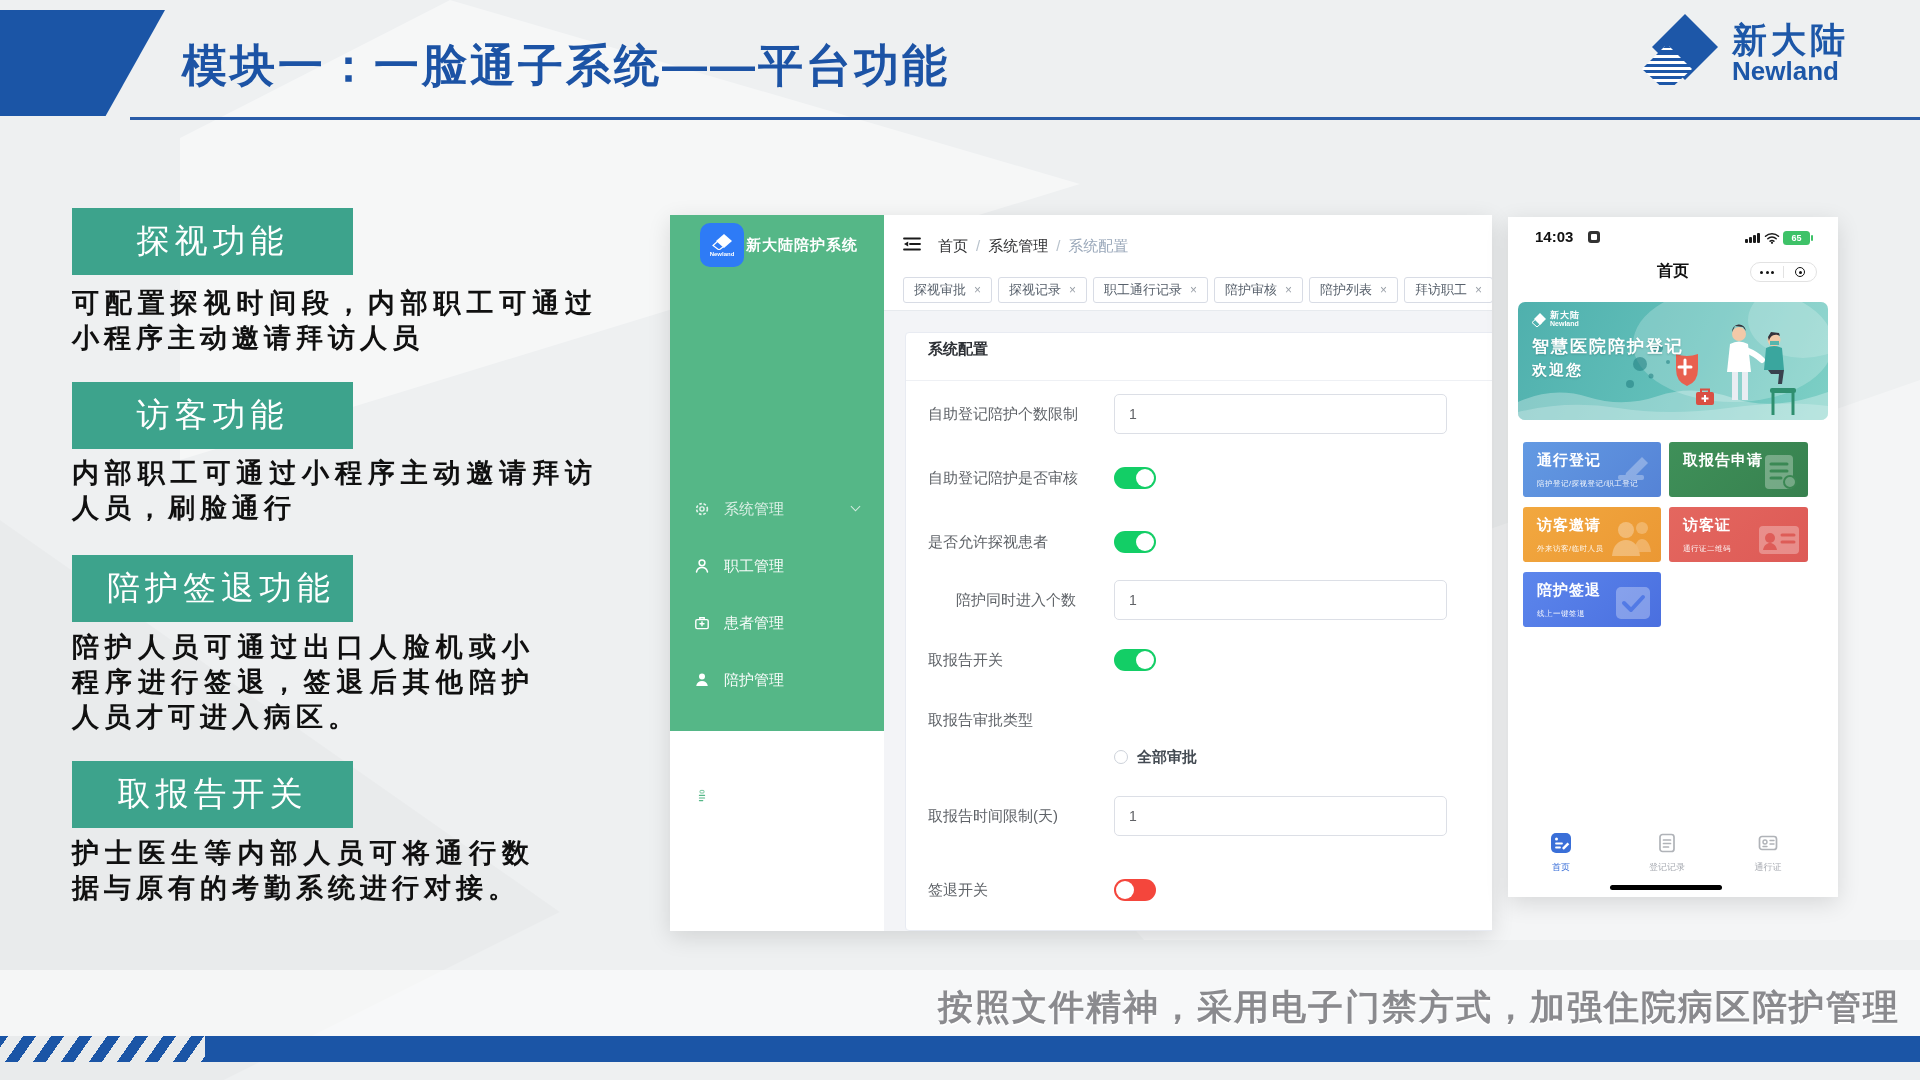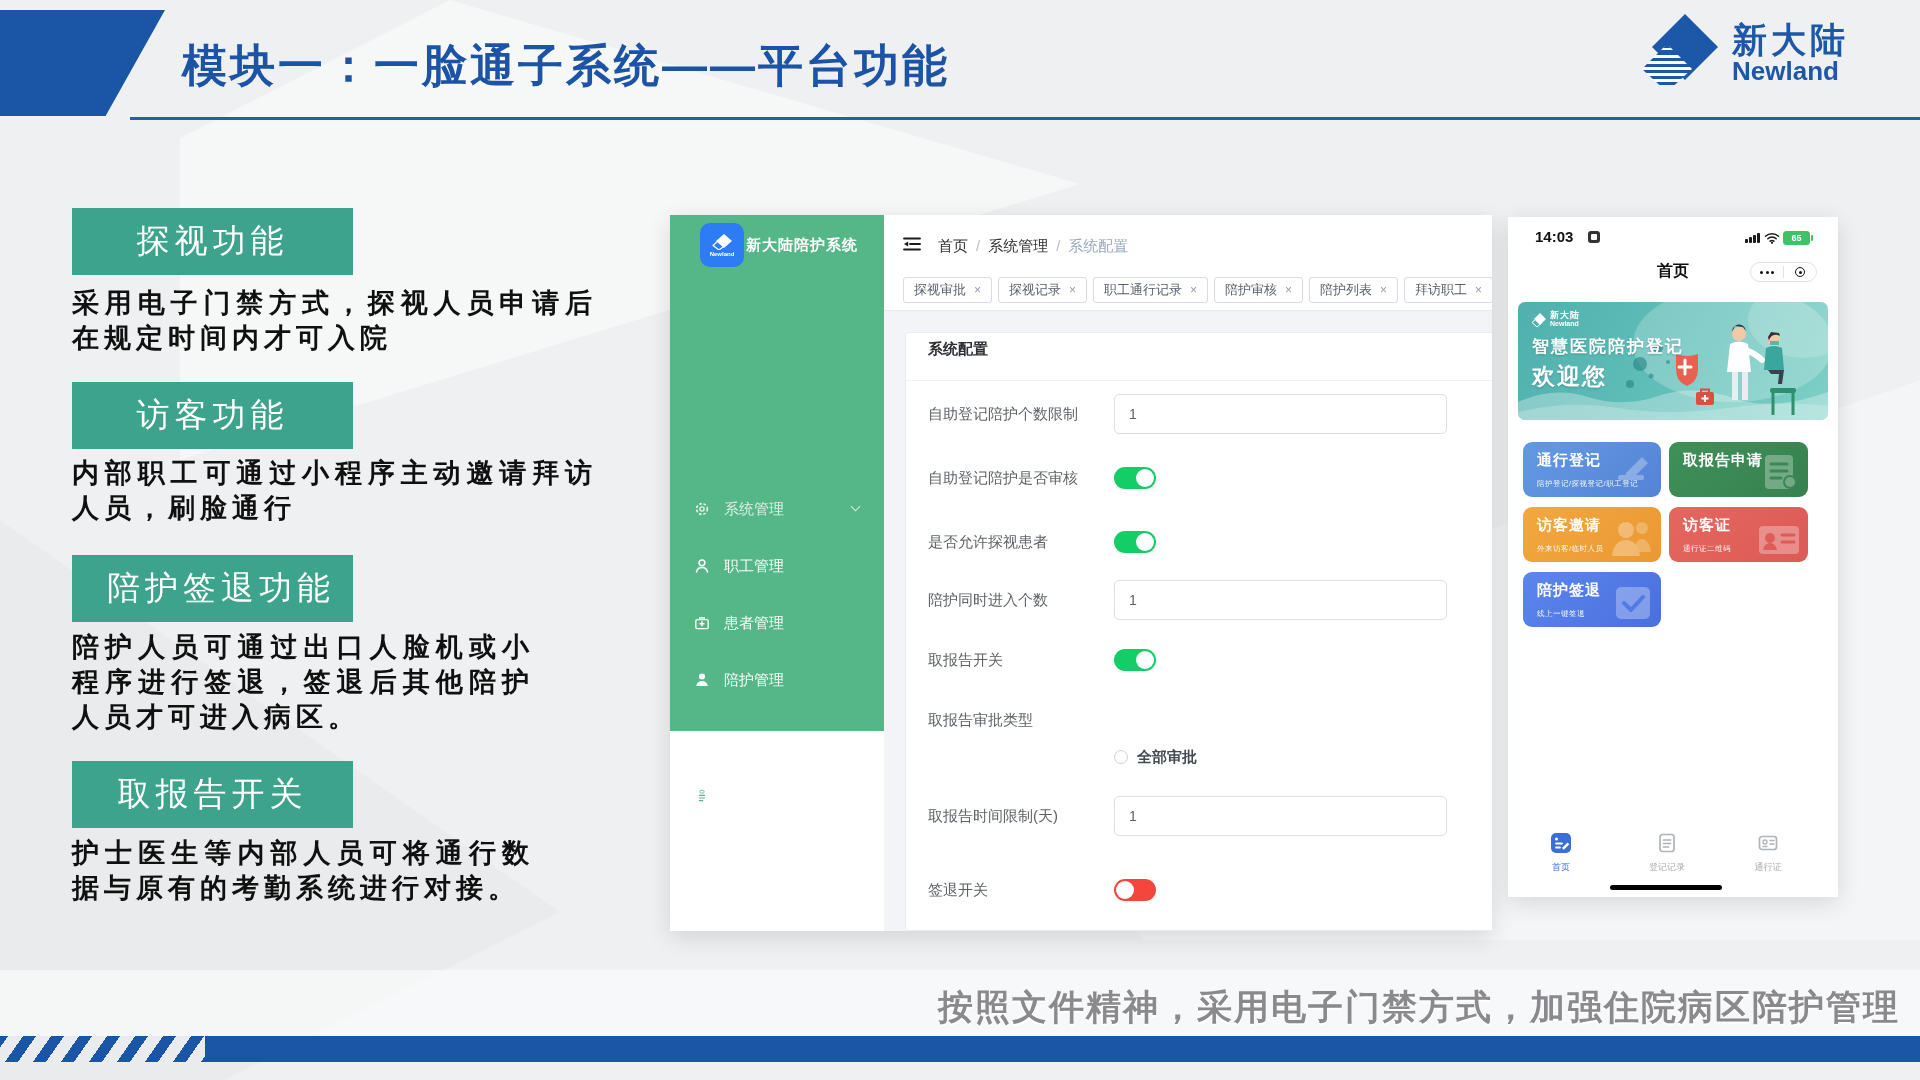--- a/index.html
+++ b/index.html
@@ -106,24 +106,24 @@
   .cap-target i::after { content:""; position:absolute; left:2.5px; top:2.5px; width:3px; height:3px; background:#111; border-radius:50%; }
 
   .banner { left:10px; top:85px; width:310px; height:118px; border-radius:7px; overflow:hidden;
             background:linear-gradient(115deg,#4fb0ad,#63c0ba 55%,#7fd0c6); }
   .banner-logo { left:14px; top:9px; display:flex; align-items:center; color:#fff; }
   .banner-logo .bl-txt { margin-left:4px; font-weight:700; }
   .bl-cn { font-size:9px; line-height:9px; letter-spacing:1px; }
   .bl-en { font-size:7px; line-height:8px; }
   .banner-line1 { left:14px; top:33px; color:#fff; font-size:17px; font-weight:800; letter-spacing:2px;
                   text-shadow:0 1px 2px rgba(0,60,60,.25); }
-  .banner-line2 { left:14px; top:59px; color:#fff; font-size:23px; font-weight:800; letter-spacing:2px;
+  .banner-line2 { left:14px; top:59px; color:#fff; font-size:15px; font-weight:800; letter-spacing:2px;
                   text-shadow:0 1px 2px rgba(0,60,60,.25); }
 
-  .pcard { border-radius:9px; overflow:hidden; cursor:pointer; color:#fff; }
+  .pcard { border-radius:3px; overflow:hidden; cursor:pointer; color:#fff; }
   .pcard .pc-title { position:absolute; left:14px; top:9px; font-size:15px; font-weight:800; letter-spacing:1px; }
   .pcard .pc-sub { position:absolute; left:14px; bottom:8px; font-size:7.5px; color:rgba(255,255,255,.92); letter-spacing:.5px; }
   .pcard svg.ghost { position:absolute; right:5px; bottom:2px; opacity:.3; }
   .pc1 { left:15px; top:225px; width:138px; height:55px; background:linear-gradient(135deg,#639ae3,#5583d6); }
   .pc2 { left:161px; top:225px; width:139px; height:55px; background:linear-gradient(135deg,#3f9059,#37814f); }
   .pc3 { left:15px; top:290px; width:138px; height:55px; background:linear-gradient(135deg,#f2a83f,#eb9834); }
   .pc4 { left:161px; top:290px; width:139px; height:55px; background:linear-gradient(135deg,#e4675f,#dd5a56); }
   .pc5 { left:15px; top:355px; width:138px; height:55px; background:linear-gradient(135deg,#5c86ec,#4a6fdf); }
 
   .tb-item { top:615px; width:80px; text-align:center; cursor:pointer; }
@@ -176,21 +176,21 @@
       </g>
     </svg>
   </span>
   <span class="logo-text">
     <div class="logo-cn">新大陆</div>
     <div class="logo-en">Newland</div>
   </span>
 </div>
 
 <div class="abs feat-box" style="top:208px;">探视功能</div>
-<div class="abs feat-desc" style="top:286px; width:525px;">采用电子门禁方式，探视人员申请后在规定时间内才可入院</div>
+<div class="abs feat-desc" style="top:286px; width:525px;">可配置探视时间段，内部职工可通过小程序主动邀请拜访人员</div>
 
 <div class="abs feat-box" style="top:382px;">访客功能</div>
 <div class="abs feat-desc" style="top:456px; width:525px;">内部职工可通过小程序主动邀请拜访人员，刷脸通行</div>
 
 <div class="abs feat-box" style="top:555px;padding-left:17px;">陪护签退功能</div>
 <div class="abs feat-desc" style="top:630px; width:462px;">陪护人员可通过出口人脸机或小程序进行签退，签退后其他陪护人员才可进入病区。</div>
 
 <div class="abs feat-box" style="top:761px;">取报告开关</div>
 <div class="abs feat-desc" style="top:836px; width:462px;">护士医生等内部人员可将通行数据与原有的考勤系统进行对接。</div>
 
@@ -324,21 +324,21 @@
       </div>
     </div>
 
   <div class="abs f-label" style="top:307px;">是否允许探视患者</div>
   <div class="abs f-ctl" style="top:307px;">
       <div class="toggle on">
         <span class="knob"></span>
       </div>
     </div>
 
-  <div class="abs f-label" style="top:365px;">陪护同时进入个数</div>
+  <div class="abs f-label" style="top:365px;margin-left:28px;">陪护同时进入个数</div>
   <div class="abs f-ctl" style="top:365px;">
       <div class="input">
         <span>1</span>
       </div>
     </div>
 
   <div class="abs f-label" style="top:425px;">取报告开关</div>
   <div class="abs f-ctl" style="top:425px;">
       <div class="toggle on">
         <span class="knob"></span>

